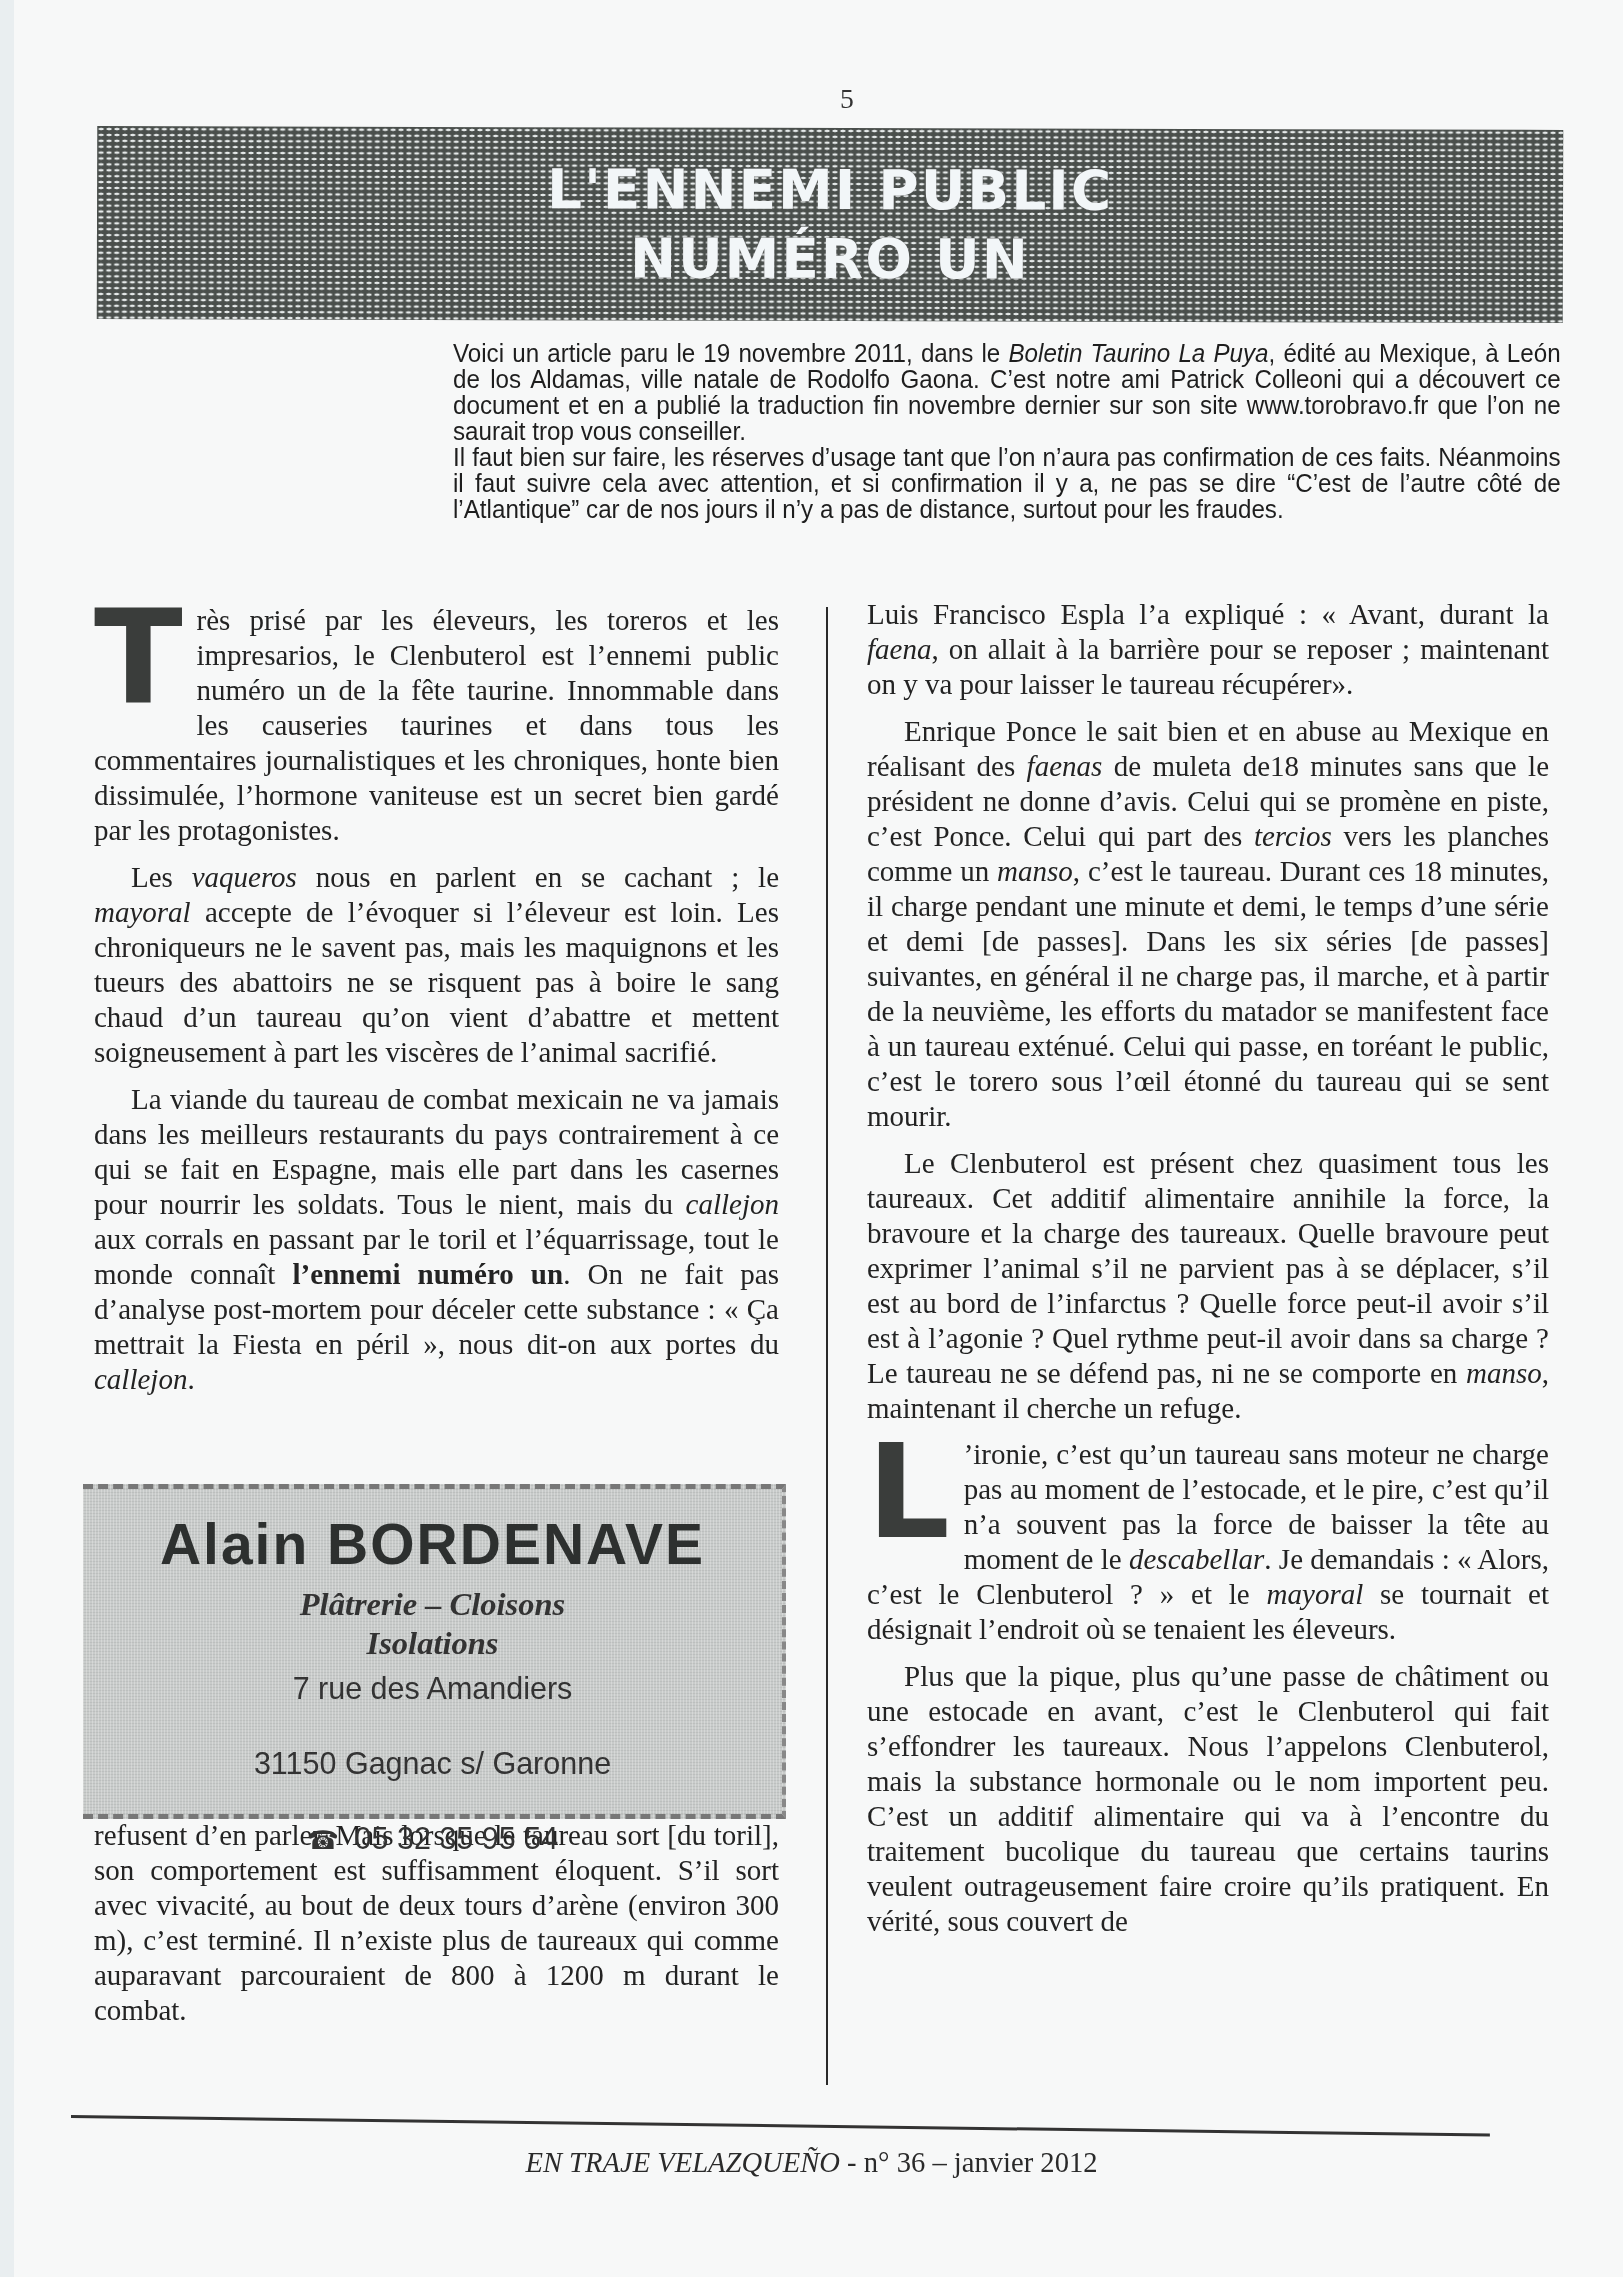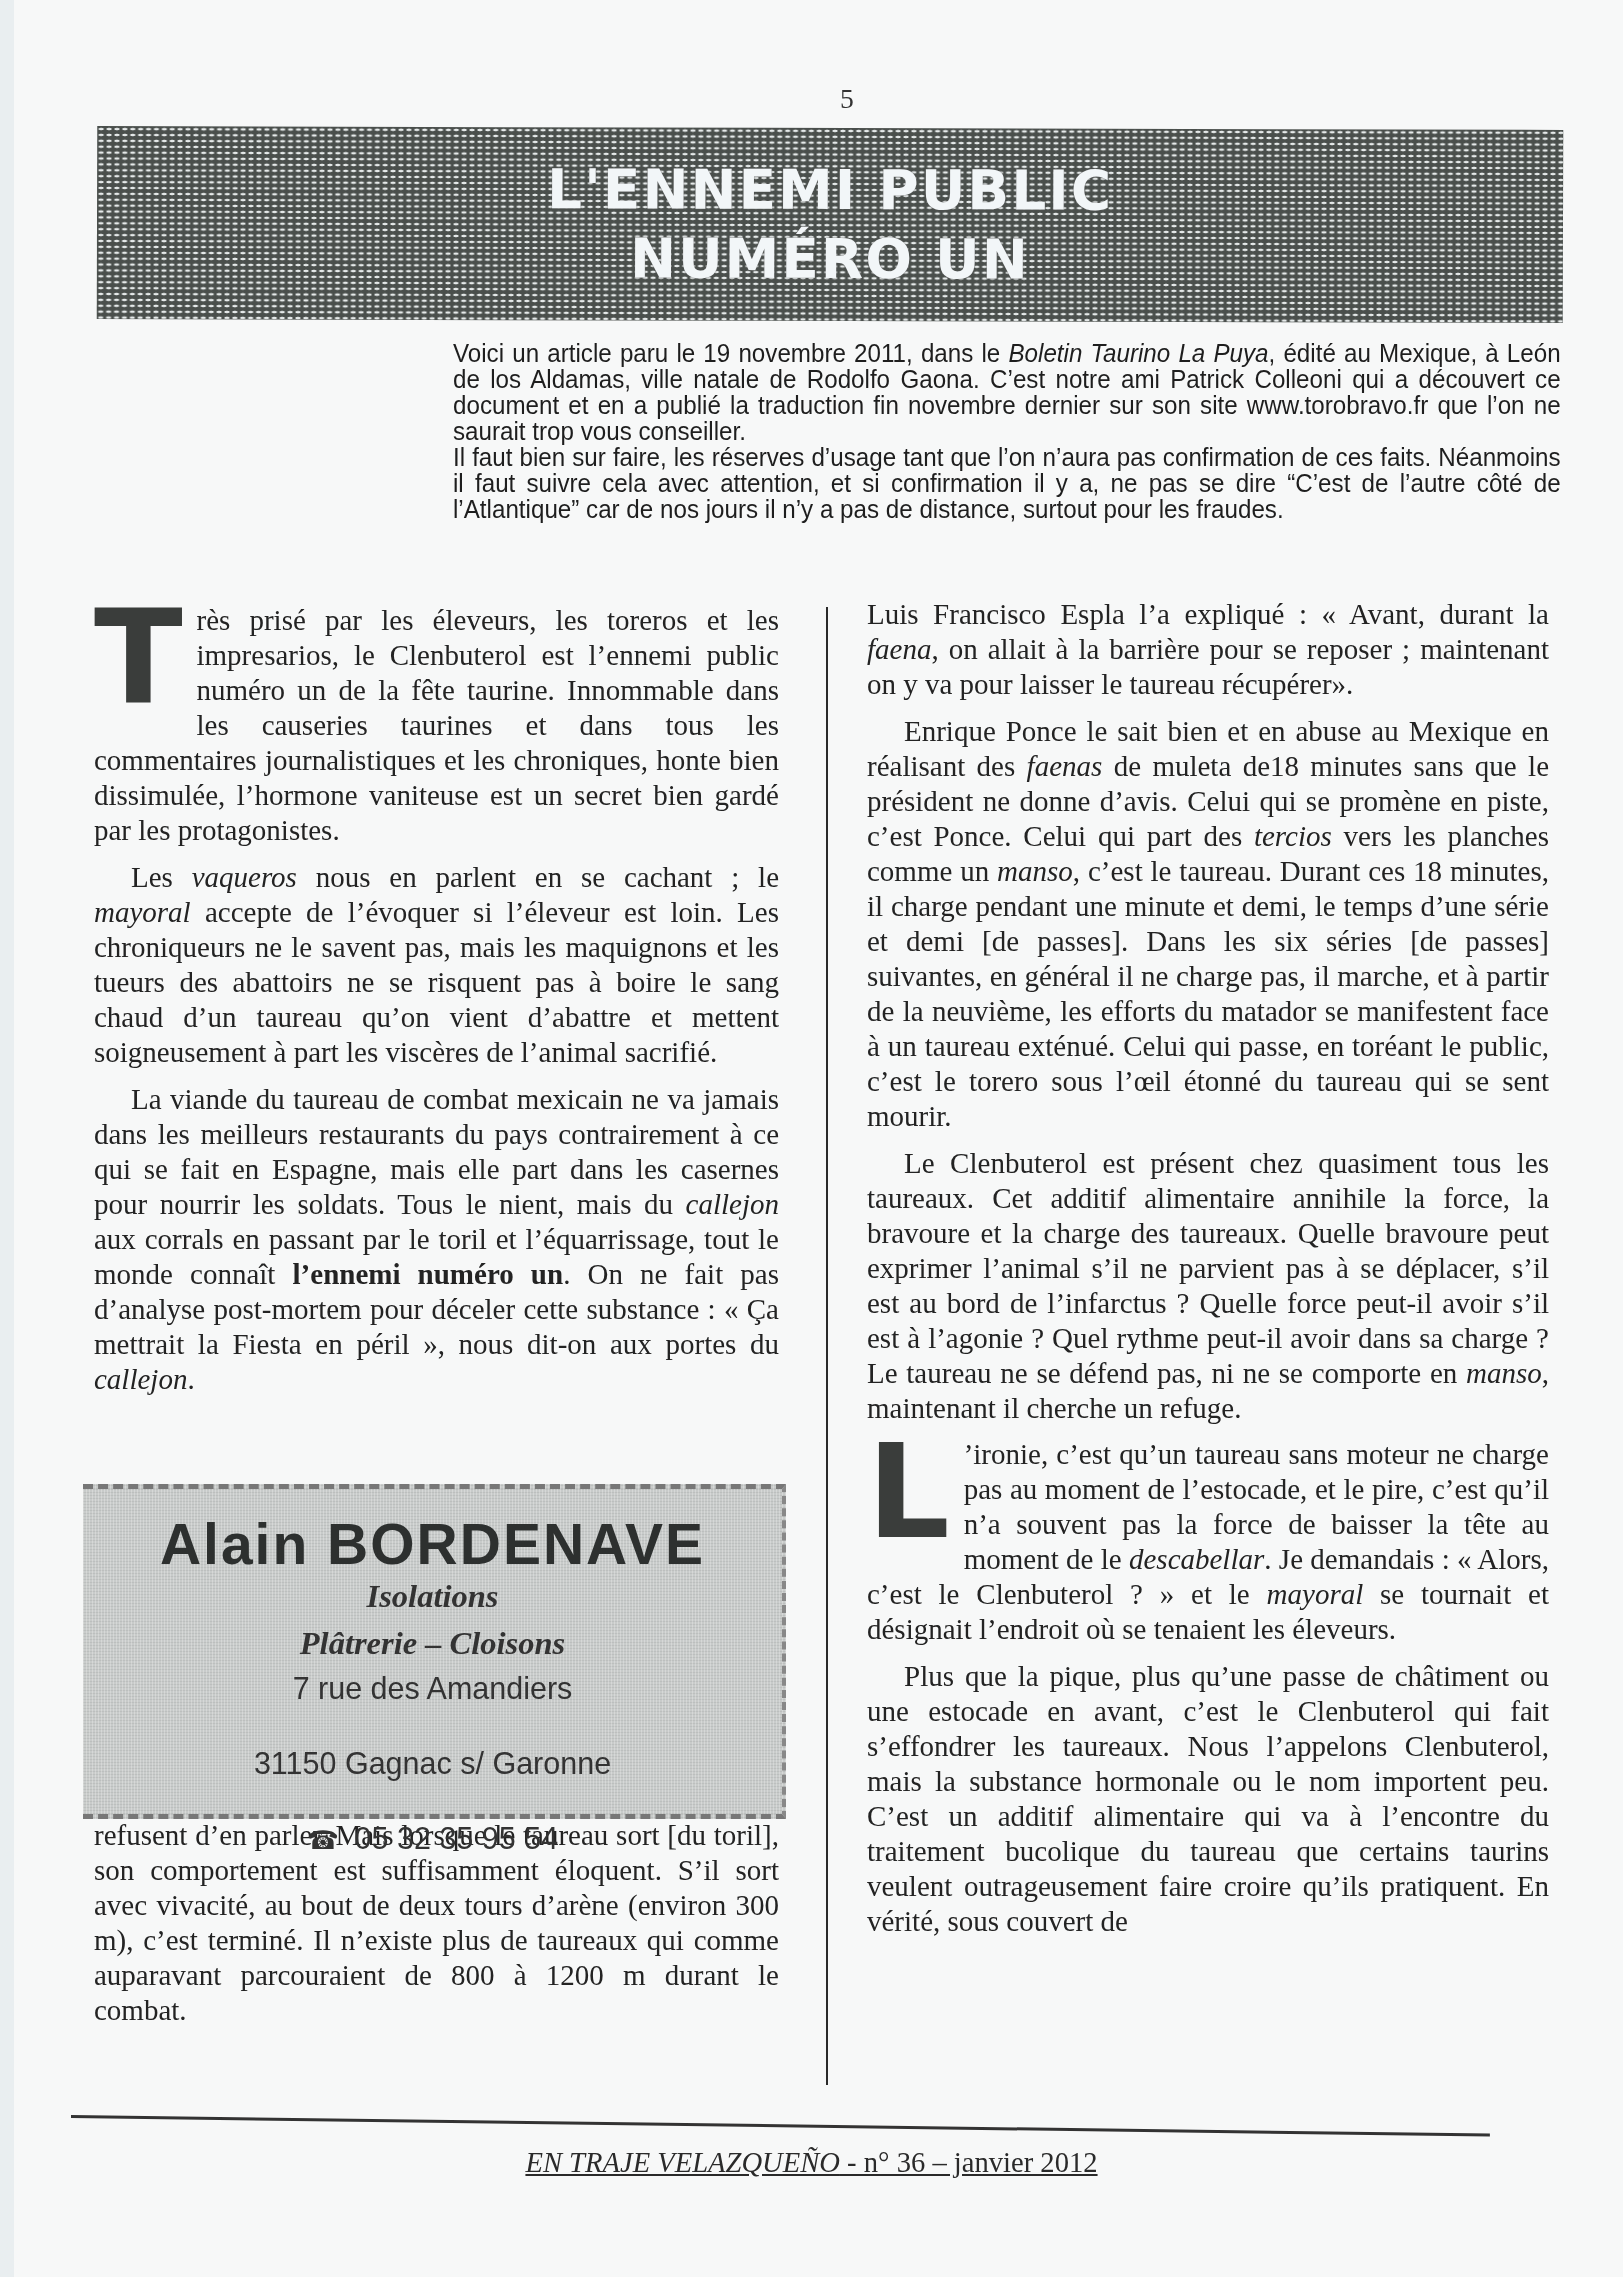--- a/index.html
+++ b/index.html
@@ -98,21 +98,21 @@
     }
     .ad-addr.first { margin-top: 6px; }
     .phone-icon { font-size: 25.6px; margin-right: 15.8px; }
     .col-left .after-ad { margin-top: 386px; }
     .footer-rule {
       position: absolute; left: 71px; top: 2115px; width: 1419px; height: 3px;
       background: #333; transform: rotate(0.75deg); transform-origin: left center;
     }
     .footer {
       position: absolute; left: 0; top: 2147px; width: 1623px; text-align: center;
-      font-size: 28.6px; color: #2a2a2a; text-decoration: underline;
+      font-size: 28.6px; color: #2a2a2a;
     }
     .footer em { font-style: italic; }
   </style>
 </head>
 <body>
 
 <div class="page-edge"></div>
 
 <div class="page-number">5</div>
 
@@ -128,22 +128,22 @@
 
 <div class="col col-left">
   <p class="noindent"><span class="dropcap">T</span><span>rès prisé par les éleveurs, les toreros et les impresarios, le Clenbuterol est l’ennemi public numéro un de la fête taurine. Innommable dans les causeries taurines et dans tous les commentaires journalistiques et les chroniques, honte bien dissimulée, l’hormone vaniteuse est un secret bien gardé par les protagonistes.</span></p>
   <p><span>Les </span><em>vaqueros</em><span> nous en parlent en se cachant ; le </span><em>mayoral</em><span> accepte de l’évoquer si l’éleveur est loin. Les chroniqueurs ne le savent pas, mais les maquignons et les tueurs des abattoirs ne se risquent pas à boire le sang chaud d’un taureau qu’on vient d’abattre et mettent soigneusement à part les viscères de l’animal sacrifié.</span></p>
   <p><span>La viande du taureau de combat mexicain ne va jamais dans les meilleurs restaurants du pays contrairement à ce qui se fait en Espagne, mais elle part dans les casernes pour nourrir les soldats. Tous le nient, mais du </span><em>callejon</em><span> aux corrals en passant par le toril et l’équarrissage, tout le monde connaît </span><strong>l’ennemi numéro un</strong><span>. On ne fait pas d’analyse post-mortem pour déceler cette substance : « Ça mettrait la Fiesta en péril », nous dit-on aux portes du </span><em>callejon</em><span>.</span></p>
   <p class="after-ad">Les plus impliqués disent que non, secouent la tête et refusent d’en parler. Mais lorsque le taureau sort [du toril], son comportement est suffisamment éloquent. S’il sort avec vivacité, au bout de deux tours d’arène (environ 300 m), c’est terminé. Il n’existe plus de taureaux qui comme auparavant parcouraient de 800 à 1200 m durant le combat.</p>
 </div>
 
 <div class="ad">
   <div class="ad-name">Alain BORDENAVE</div>
+  <div class="ad-trade first">Plâtrerie – Cloisons</div>
   <div class="ad-trade">Isolations</div>
-  <div class="ad-trade first">Plâtrerie – Cloisons</div>
   <div class="ad-addr first">7 rue des Amandiers</div>
   <div class="ad-addr">31150 Gagnac s/ Garonne</div>
   <div class="ad-addr"><span class="phone-icon">☎</span><span>05 32 35 95 54</span></div>
 </div>
 
 <div class="divider"></div>
 
 <div class="col col-right">
   <p class="noindent"><span>Luis Francisco Espla l’a expliqué : « Avant, durant la </span><em>faena</em><span>, on allait à la barrière pour se reposer ; maintenant on y va pour laisser le taureau récupérer».</span></p>
   <p><span>Enrique Ponce le sait bien et en abuse au Mexique en réalisant des </span><em>faenas</em><span> de muleta de18 minutes sans que le président ne donne d’avis. Celui qui se promène en piste, c’est Ponce. Celui qui part des </span><em>tercios</em><span> vers les planches comme un </span><em>manso</em><span>, c’est le taureau. Durant ces 18 minutes, il charge pendant une minute et demi, le temps d’une série et demi [de passes]. Dans les six séries [de passes] suivantes, en général il ne charge pas, il marche, et à partir de la neuvième, les efforts du matador se manifestent face à un taureau exténué. Celui qui passe, en toréant le public, c’est le torero sous l’œil étonné du taureau qui se sent mourir.</span></p>

